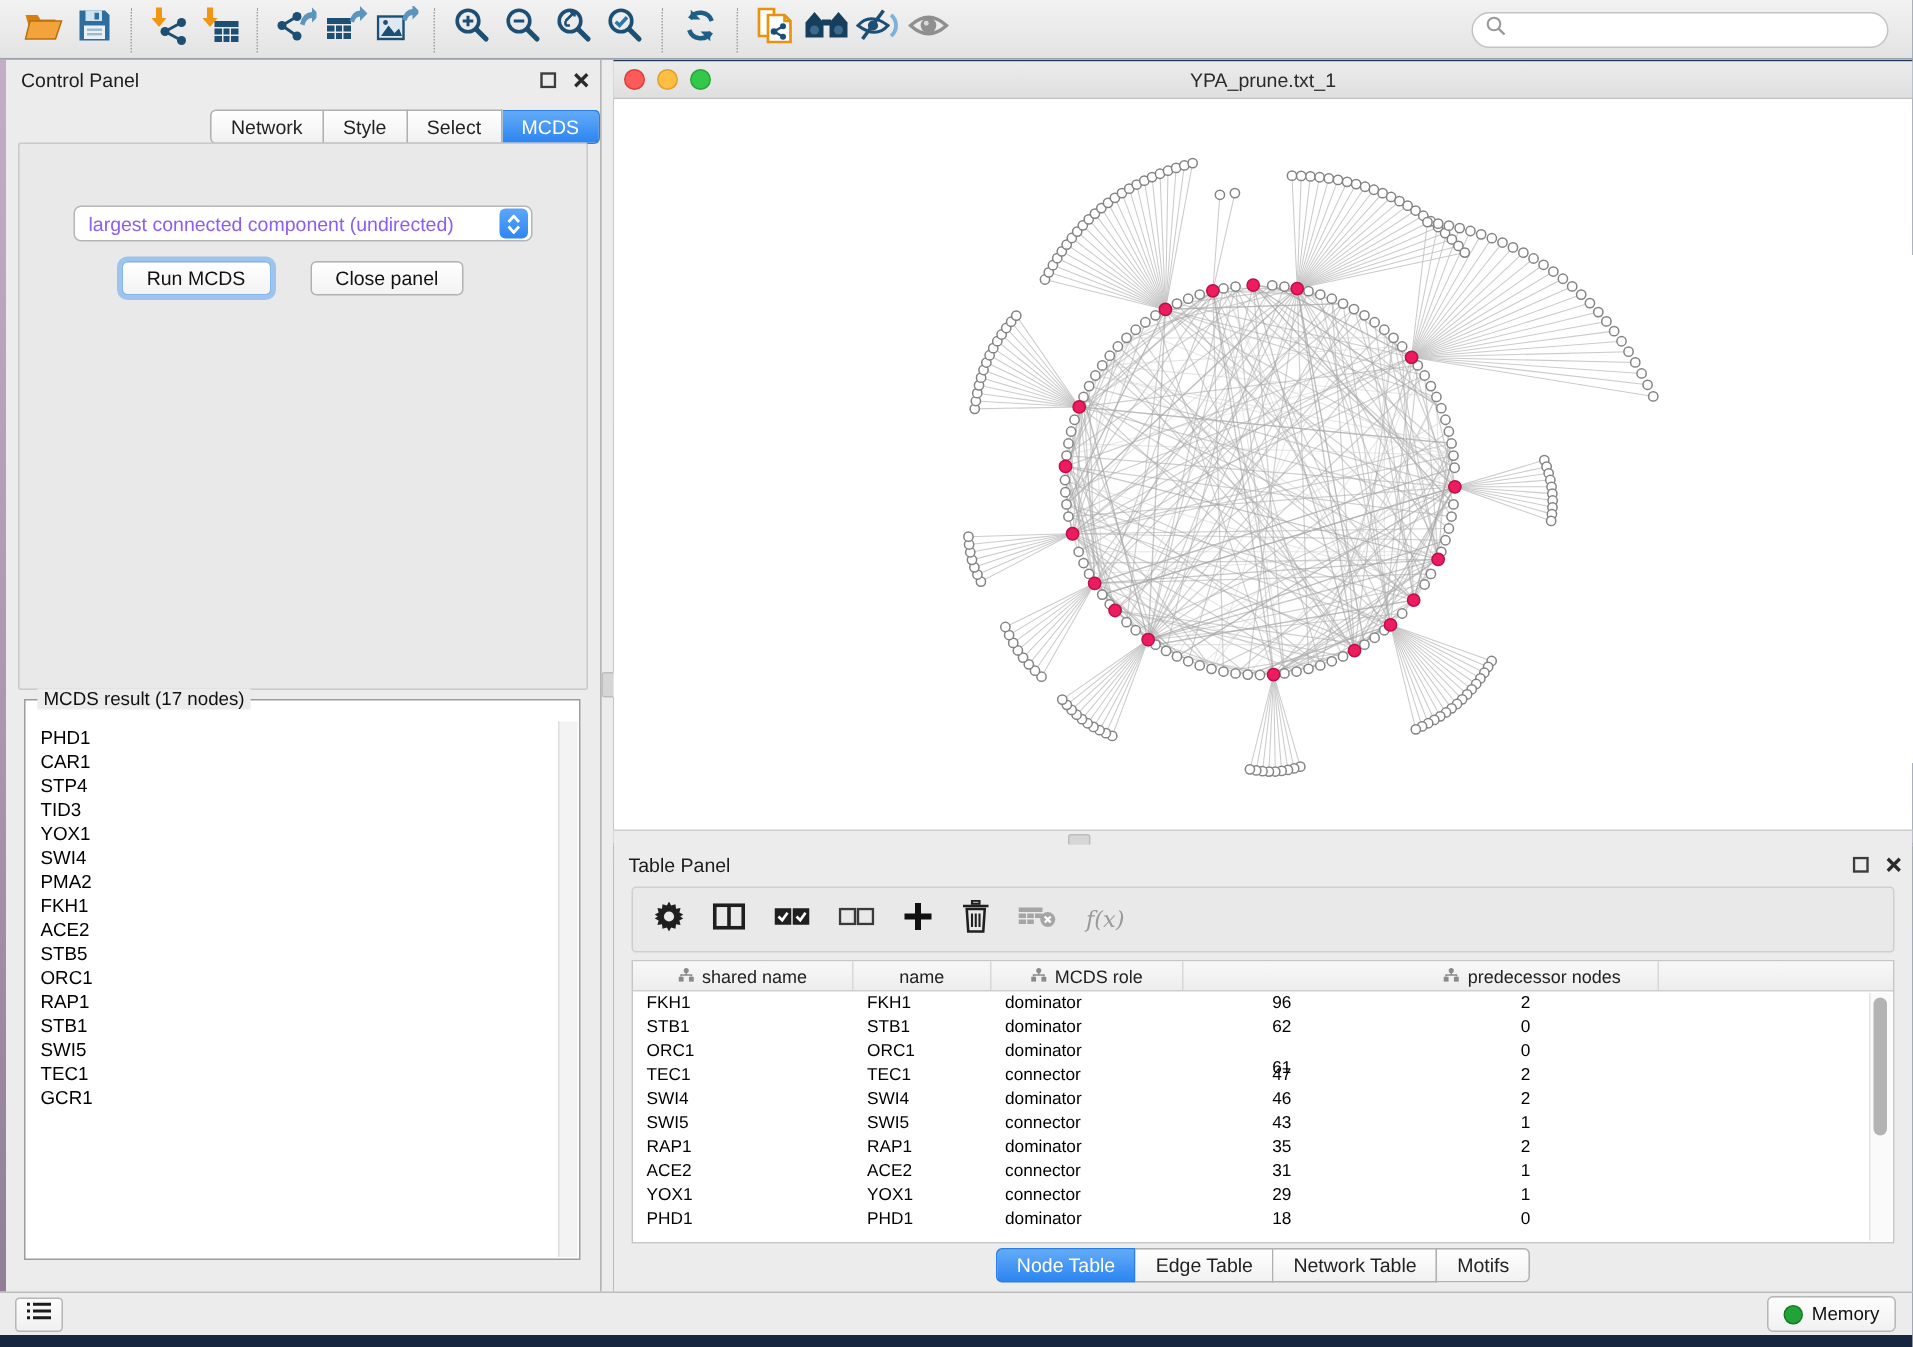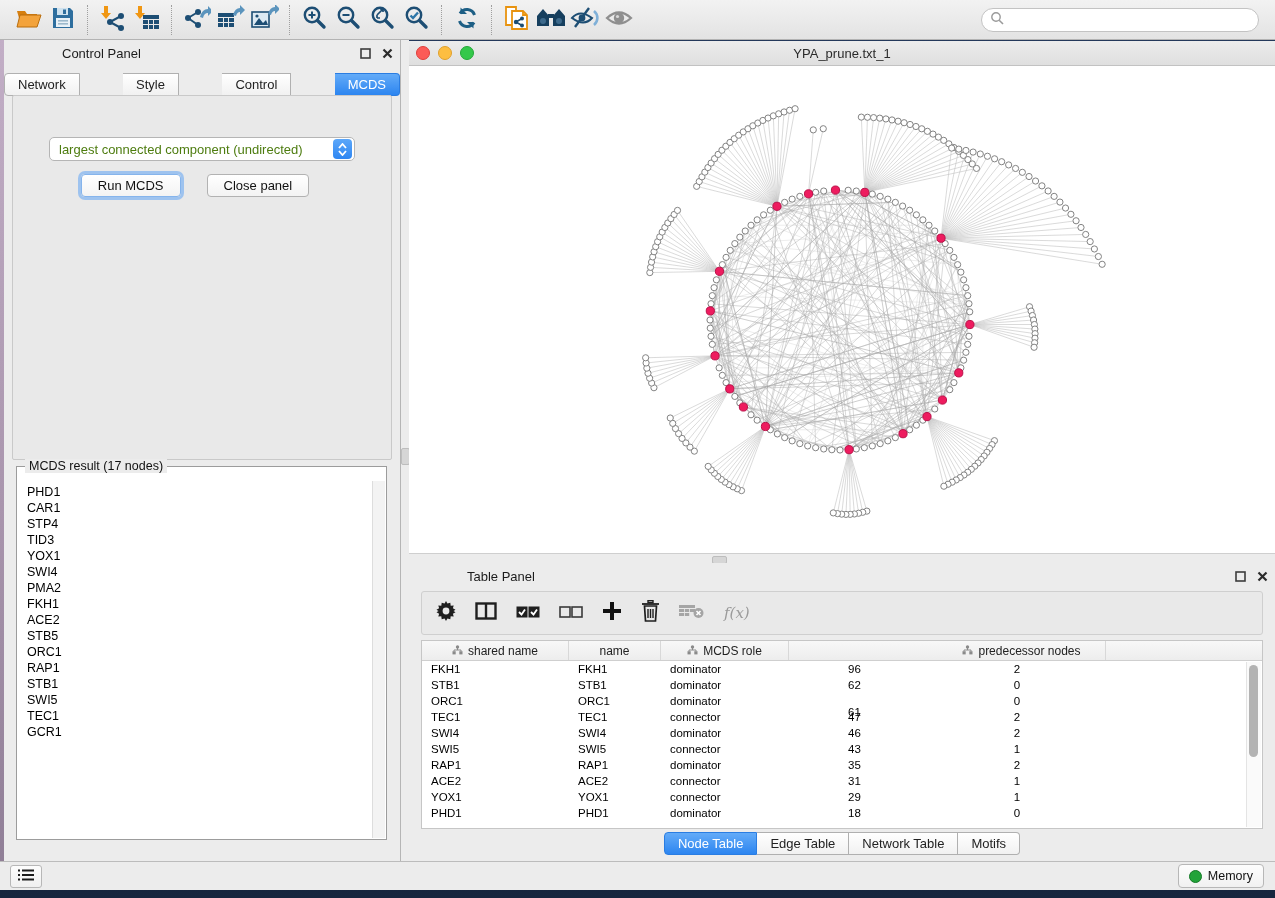--- a/index.html
+++ b/index.html
@@ -17,36 +17,36 @@
     background:linear-gradient(180deg,#f2f2f2,#e3e3e3);
     border-bottom:1px solid #b3b3b3;display:flex;align-items:center;box-sizing:border-box;padding-left:12px;}
   .tbtn{width:34px;height:32px;display:flex;align-items:center;justify-content:center;flex:0 0 auto;}
   .tsep{width:1px;height:30px;border-left:1px dotted #9f9f9f;margin:0 7px;flex:0 0 auto;}
   #search-box{margin-left:auto;margin-right:16px;width:278px;height:24px;background:#fff;
     border:1px solid #c3c3c3;border-radius:13px;display:flex;align-items:center;box-sizing:border-box;padding:0 8px;}
   #search-box input{border:none;outline:none;flex:1;font-size:12px;font-family:"Liberation Sans",sans-serif;background:transparent;}
   
   #control-panel{position:absolute;left:4px;top:40px;width:397px;height:822px;background:#ececec;
     border-right:1px solid #b5b5b5;box-sizing:border-box;}
-  .panel-head{position:absolute;left:0;top:0;right:0;height:26px;display:flex;align-items:center;margin-left:48px;}
+  .panel-head{position:absolute;left:0;top:0;right:0;height:26px;display:flex;align-items:center;}
   .panel-title{font-size:13px;color:#1c1c1c;padding-left:10px;}
   .panel-head .spacer{flex:1;}
   .mini-ic{width:18px;height:16px;display:flex;align-items:center;justify-content:center;margin-right:4px;}
-  #cp-tabs{position:absolute;top:33px;left:0;right:0;display:flex;justify-content:space-between;}
+  #cp-tabs{position:absolute;top:33px;left:0;right:0;display:flex;justify-content:flex-end;}
   .seg-btn{height:21px;line-height:21px;padding:0 13px;font-size:13px;color:#222;background:linear-gradient(180deg,#ffffff,#f1f1f1);
     border:1px solid #b0b0b0;border-left:none;cursor:default;}
   .seg-btn:first-child{border-left:1px solid #b0b0b0;border-radius:4px 0 0 4px;}
   .seg-btn:last-child{border-radius:0 4px 4px 0;}
   .seg-btn.active{background:linear-gradient(180deg,#63abf8,#2c85f0);color:#fff;border-color:#2a7de2;}
   #cp-inner{position:absolute;left:8px;right:8px;top:55px;height:363px;background:#e9e9e9;
     border:1px solid #c9c9c9;border-radius:2px;}
   #opt-label{position:absolute;top:20px;left:0;right:0;text-align:center;font-size:13.5px;color:#111;}
   #criterion-select{position:absolute;top:41px;left:36px;right:36px;height:24px;background:#fff;
     border:1px solid #b5b5b5;border-radius:5px;display:flex;align-items:center;box-sizing:border-box;}
-  #criterion-select .val{flex:1;font-size:13px;color:#4d7c0f;padding-left:9px;white-space:nowrap;overflow:hidden;}
+  #criterion-select .val{flex:1;font-size:13px;color:#8b5cf6;padding-left:9px;white-space:nowrap;overflow:hidden;}
   .stepper{width:19px;height:20px;margin-right:2px;border-radius:4px;
     background:linear-gradient(180deg,#5ca7f9,#2e86f2);display:flex;flex-direction:column;align-items:center;justify-content:center;gap:1px;}
   .stepper svg{display:block;}
   #cp-buttons{position:absolute;top:78px;left:0;right:14px;display:flex;justify-content:center;gap:26px;}
   .push-btn{height:23px;line-height:21px;padding:0 16px;background:linear-gradient(180deg,#ffffff,#f3f3f3);
     border:1px solid #b2b2b2;border-radius:4px;font-size:13px;color:#111;}
   .push-btn.focused{box-shadow:0 0 0 3px rgba(108,170,244,.6);border-color:#85b4ec;}
   #result-group{position:absolute;left:12px;right:13px;top:426px;height:372px;background:#fff;
     border:1px solid #9c9c9c;}
   #result-group .legend{position:absolute;top:-8px;left:8px;background:#ececec;padding:0 4px;font-size:12.5px;color:#111;}
@@ -284,21 +284,21 @@
       </span>
     <span class="mini-ic">
         <svg width="11" height="11" viewBox="0 0 11 11">
           <path d="M1.5 1.5 L9.5 9.5 M9.5 1.5 L1.5 9.5" stroke="#2b2b2b" stroke-width="2.2"></path>
         </svg>
       </span>
   </div>
   <div id="cp-tabs">
       <div class="seg-btn">Network</div>
       <div class="seg-btn">Style</div>
-      <div class="seg-btn">Control</div>
+      <div class="seg-btn">Select</div>
       <div class="seg-btn active">MCDS</div>
     </div>
   <div id="cp-inner">
     <div id="criterion-select">
       <span class="val">largest connected component (undirected)</span>
       <span class="stepper">
         <svg width="9" height="6" viewBox="0 0 9 6">
             <path d="M1 5 L4.5 1 L8 5" fill="none" stroke="#fff" stroke-width="1.8"></path>
           </svg>
         <svg width="9" height="6" viewBox="0 0 9 6">

